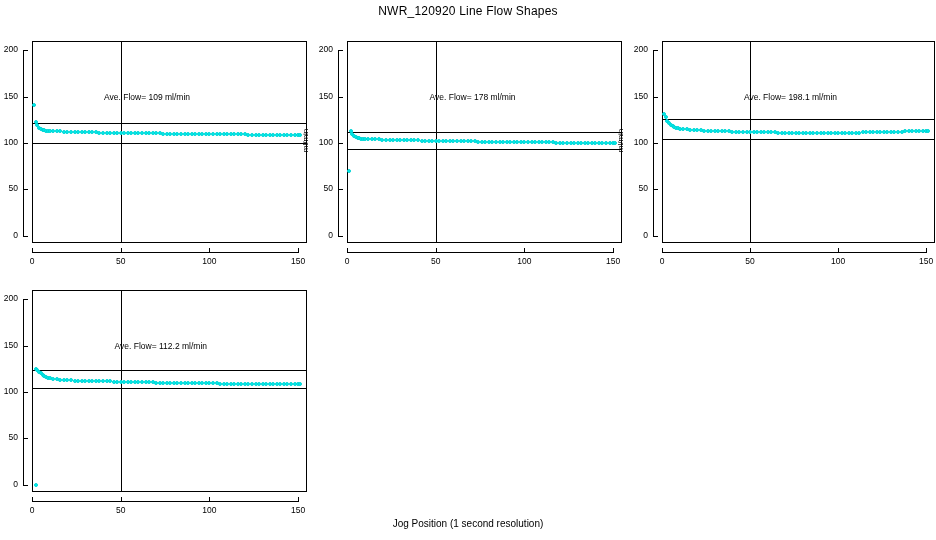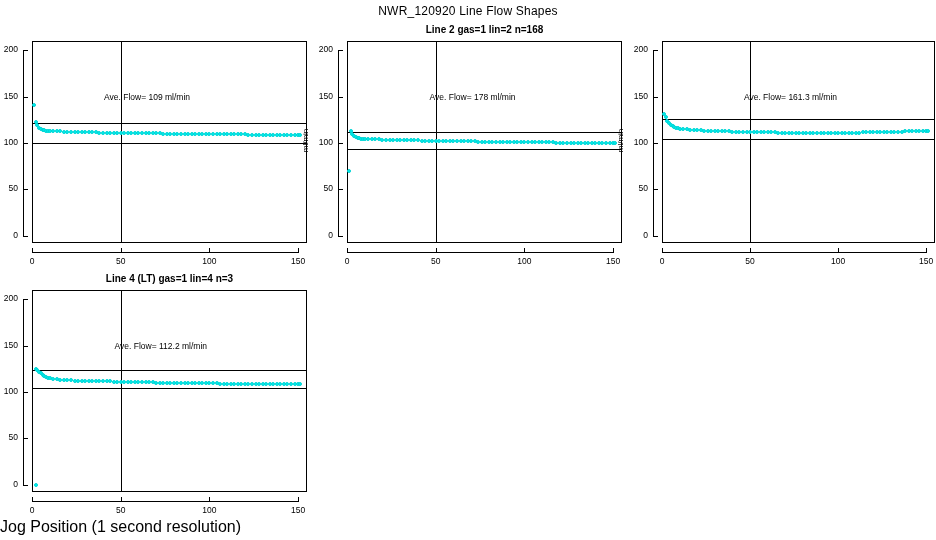--- a/index.html
+++ b/index.html
@@ -30,21 +30,21 @@
   .yaxisline{position:absolute;background:#000;width:1px;}
   .xaxisline{position:absolute;background:#000;height:1px;}
   .xtick{position:absolute;font-size:8.5px;text-align:center;white-space:nowrap;}
   .xtickmark{position:absolute;background:#000;width:1px;height:5px;}
   .hline{position:absolute;background:#000;height:1px;}
   .vline{position:absolute;background:#000;width:1px;}
   .annot{position:absolute;font-size:8.5px;white-space:nowrap;}
   .pt{position:absolute;width:4px;height:4px;border-radius:50%;
       background:#00eeee;border:1px solid #00d5d5;box-sizing:border-box;}
   .xlabel-global{
-    position:absolute;left:0;width:936px;text-align:left;font-size:16px;
+    position:absolute;left:0;width:936px;text-align:center;font-size:10px;
   }
 </style>
 </head>
 <body>
 
 <div class="main-title">NWR_120920  Line Flow Shapes</div>
 
 <div id="panels">
     <div class="panel" style="left: 0px; top: 0px; width: 936px; height: 540px;">
       <div class="plot-frame" style="left: 32px; top: 41px; width: 275px; height: 202px;"></div>
@@ -148,21 +148,20 @@
       <div class="pt" style="left: 274.839px; top: 132.587px; background: rgb(0, 238, 238);"></div>
       <div class="pt" style="left: 278.387px; top: 132.587px; background: rgb(0, 238, 238);"></div>
       <div class="pt" style="left: 281.935px; top: 132.587px; background: rgb(0, 238, 238);"></div>
       <div class="pt" style="left: 285.484px; top: 132.587px; background: rgb(0, 238, 238);"></div>
       <div class="pt" style="left: 289.032px; top: 132.587px; background: rgb(0, 238, 238);"></div>
       <div class="pt" style="left: 292.581px; top: 132.587px; background: rgb(0, 238, 238);"></div>
       <div class="pt" style="left: 296.129px; top: 132.587px; background: rgb(0, 238, 238);"></div>
       <div class="pt" style="left: 297.903px; top: 132.587px; background: rgb(0, 238, 238);"></div>
     </div>
     <div class="panel" style="left: 0px; top: 0px; width: 936px; height: 540px;">
-      <div class="panel-title" style="left: 347px; top: 24px; width: 275px;">Line 2 gas=1 lin=2 n=168</div>
       <div class="plot-frame" style="left: 347px; top: 41px; width: 275px; height: 202px;"></div>
       <div class="yaxisline" style="left: 338px; top: 50.2661px; height: 185.321px;"></div>
       <div class="ytickmark" style="left: 338px; top: 235.587px;"></div>
       <div class="ytick" style="left: 307px; width: 26px; top: 229.587px;">0</div>
       <div class="ytickmark" style="left: 338px; top: 189.257px;"></div>
       <div class="ytick" style="left: 307px; width: 26px; top: 183.257px;">50</div>
       <div class="ytickmark" style="left: 338px; top: 142.927px;"></div>
       <div class="ytick" style="left: 307px; width: 26px; top: 136.927px;">100</div>
       <div class="ytickmark" style="left: 338px; top: 96.5963px;"></div>
       <div class="ytick" style="left: 307px; width: 26px; top: 90.5963px;">150</div>
@@ -283,21 +282,21 @@
       <div class="xtick" style="left: 647px; width: 30px; top: 256px;">0</div>
       <div class="xtickmark" style="left: 750.065px; top: 248px;"></div>
       <div class="xtick" style="left: 735.065px; width: 30px; top: 256px;">50</div>
       <div class="xtickmark" style="left: 838.129px; top: 248px;"></div>
       <div class="xtick" style="left: 823.129px; width: 30px; top: 256px;">100</div>
       <div class="xtickmark" style="left: 926.194px; top: 248px;"></div>
       <div class="xtick" style="left: 911.194px; width: 30px; top: 256px;">150</div>
       <div class="hline" style="left: 662px; width: 273px; top: 139.22px;"></div>
       <div class="hline" style="left: 662px; width: 273px; top: 118.835px;"></div>
       <div class="vline" style="left: 750.065px; top: 41px; height: 202px;"></div>
-      <div class="annot" style="left: 743.9px; top: 91.5963px;">Ave. Flow=  161.3  ml/min</div>
+      <div class="annot" style="left: 743.9px; top: 91.5963px;">Ave. Flow=  198.1  ml/min</div>
       <div class="pt" style="left: 661.761px; top: 112.202px; background: rgb(0, 238, 238);"></div>
       <div class="pt" style="left: 663.523px; top: 114.982px; background: rgb(0, 238, 238);"></div>
       <div class="pt" style="left: 665.284px; top: 118.688px; background: rgb(0, 238, 238);"></div>
       <div class="pt" style="left: 667.045px; top: 121.468px; background: rgb(0, 238, 238);"></div>
       <div class="pt" style="left: 668.806px; top: 123.321px; background: rgb(0, 238, 238);"></div>
       <div class="pt" style="left: 670.568px; top: 124.248px; background: rgb(0, 238, 238);"></div>
       <div class="pt" style="left: 672.329px; top: 125.174px; background: rgb(0, 238, 238);"></div>
       <div class="pt" style="left: 674.09px; top: 126.101px; background: rgb(0, 238, 238);"></div>
       <div class="pt" style="left: 675.852px; top: 126.101px; background: rgb(0, 238, 238);"></div>
       <div class="pt" style="left: 677.613px; top: 127.028px; background: rgb(0, 238, 238);"></div>
@@ -367,21 +366,20 @@
       <div class="pt" style="left: 903.058px; top: 128.881px; background: rgb(0, 238, 238);"></div>
       <div class="pt" style="left: 906.581px; top: 128.881px; background: rgb(0, 238, 238);"></div>
       <div class="pt" style="left: 910.103px; top: 128.881px; background: rgb(0, 238, 238);"></div>
       <div class="pt" style="left: 913.626px; top: 128.881px; background: rgb(0, 238, 238);"></div>
       <div class="pt" style="left: 917.148px; top: 128.881px; background: rgb(0, 238, 238);"></div>
       <div class="pt" style="left: 920.671px; top: 128.881px; background: rgb(0, 238, 238);"></div>
       <div class="pt" style="left: 924.194px; top: 128.881px; background: rgb(0, 238, 238);"></div>
       <div class="pt" style="left: 925.955px; top: 128.881px; background: rgb(0, 238, 238);"></div>
     </div>
     <div class="panel" style="left: 0px; top: 0px; width: 936px; height: 540px;">
-      <div class="panel-title" style="left: 32px; top: 273px; width: 275px;">Line 4 (LT) gas=1 lin=4 n=3</div>
       <div class="plot-frame" style="left: 32px; top: 290px; width: 275px; height: 202px;"></div>
       <div class="yaxisline" style="left: 23px; top: 299.266px; height: 185.321px;"></div>
       <div class="ytickmark" style="left: 23px; top: 484.587px;"></div>
       <div class="ytick" style="left: -8px; width: 26px; top: 478.587px;">0</div>
       <div class="ytickmark" style="left: 23px; top: 438.257px;"></div>
       <div class="ytick" style="left: -8px; width: 26px; top: 432.257px;">50</div>
       <div class="ytickmark" style="left: 23px; top: 391.927px;"></div>
       <div class="ytick" style="left: -8px; width: 26px; top: 385.927px;">100</div>
       <div class="ytickmark" style="left: 23px; top: 345.596px;"></div>
       <div class="ytick" style="left: -8px; width: 26px; top: 339.596px;">150</div>

